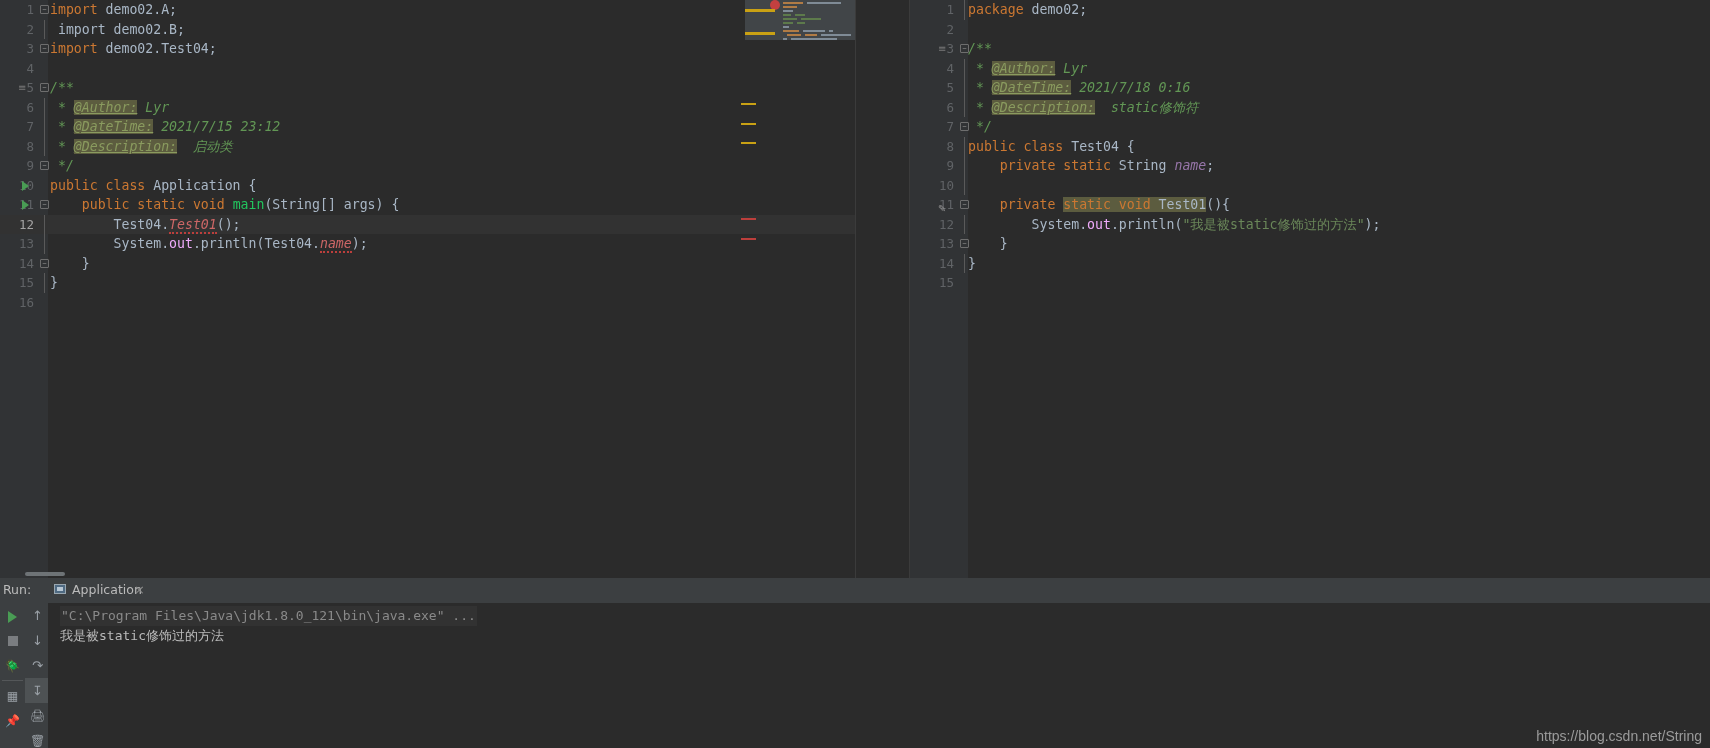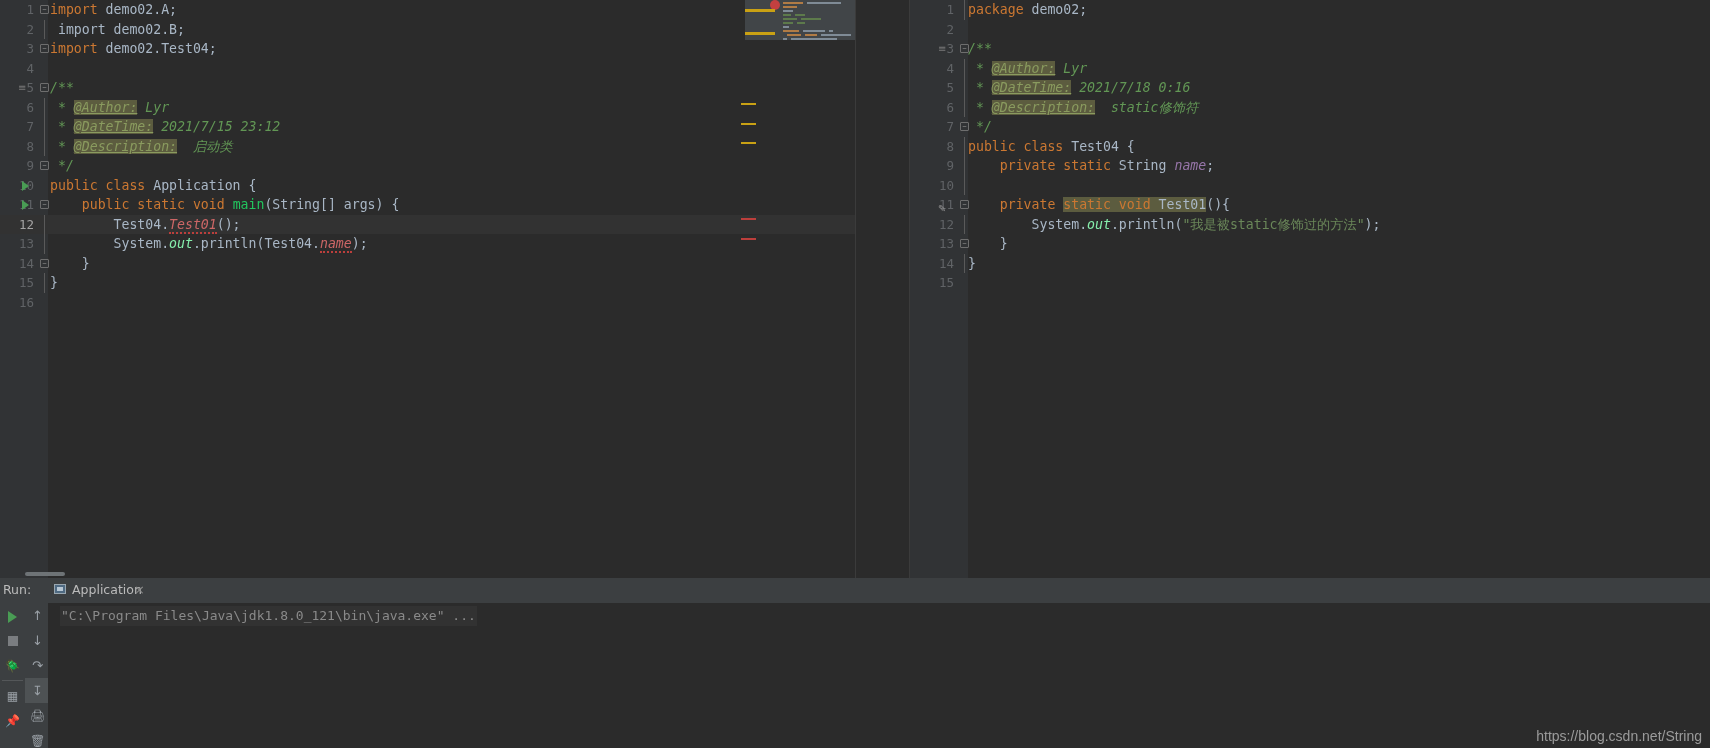--- a/index.html
+++ b/index.html
@@ -75,21 +75,21 @@
     position:absolute; left:28px; top:4px; color:#8e8e8e; font-size:10px;
     font-family:"DejaVu Sans", sans-serif;
   }
 
   
   .kw   { color:#cc7832; }
   .str  { color:#6a8759; }
   .cmt  { color:#629755; font-style:italic; }
   .tag  { color:#8a9b5f; font-style:italic; text-decoration:underline; background:#5c5c3f; }
   .fld  { color:#9876aa; font-style:italic; }
-  .stat { color:#86efac; font-style:italic; }
+  .stat { color:#f0abfc; }
   .err  { color:#cc6666; font-style:italic; }
   .cls  { color:#a9b7c6; }
   .mth  { color:#22c55e; }
   .sel  { background:#5c5c3f; }
   .squiggle { border-bottom:2px dotted #bc3f3c; }
 
   
   .minimap {
     position:absolute; left:745px; top:0; width:113px; height:40px;
     background:#414548; overflow:hidden;
@@ -254,19 +254,19 @@
 
     <div class="run-toolbar-right">
       <div class="tbtn"><span>↑</span></div>
       <div class="tbtn"><span>↓</span></div>
       <div class="tbtn"><span>↷</span></div>
       <div class="tbtn sel"><span>↧</span></div>
       <div class="tbtn"><span style="font-size:12px">🖨</span></div>
       <div class="tbtn"><span style="font-size:12px">🗑</span></div>
     </div>
 
-    <div class="console" id="console-out"><div class="cline"><span class="cmdline">"C:\Program Files\Java\jdk1.8.0_121\bin\java.exe" ...</span></div><div class="cline"><span></span></div></div>
+    <div class="console" id="console-out"><div class="cline"><span class="cmdline">"C:\Program Files\Java\jdk1.8.0_121\bin\java.exe" ...</span></div><div class="cline"><span>我是被static修饰过的方法</span></div><div class="cline"><span></span></div></div>
   </div>
 
   <div class="scroll-thumb"></div>
 
   <div class="watermark">https://blog.csdn.net/String</div>
 </div>
 
 </body></html>

